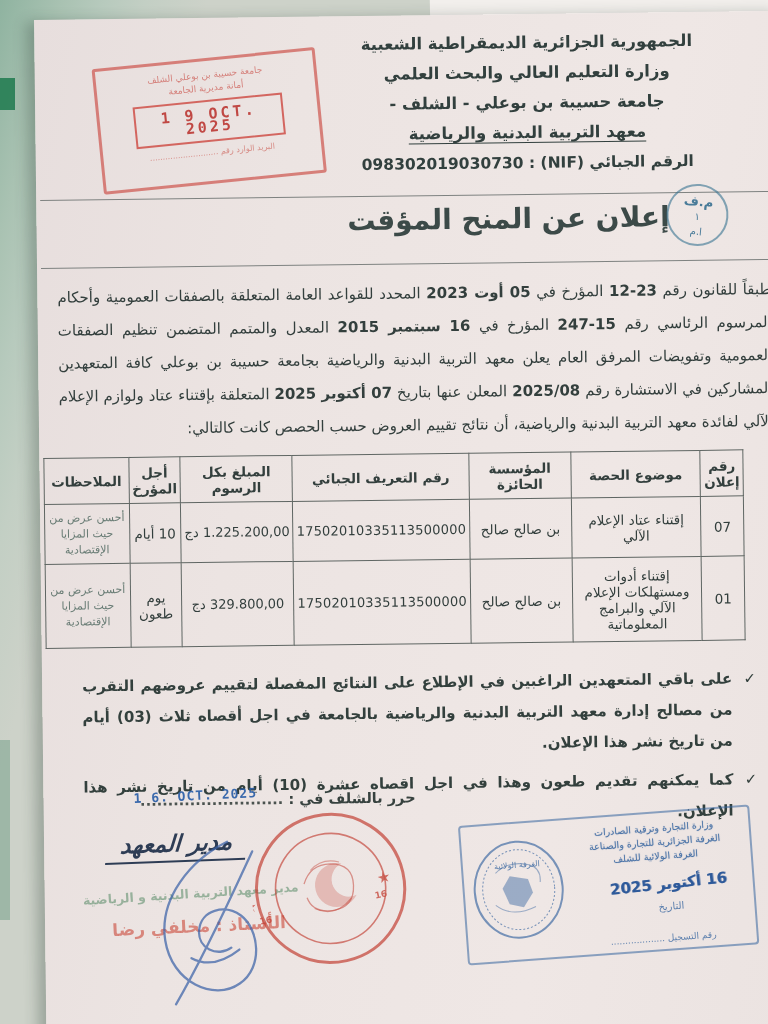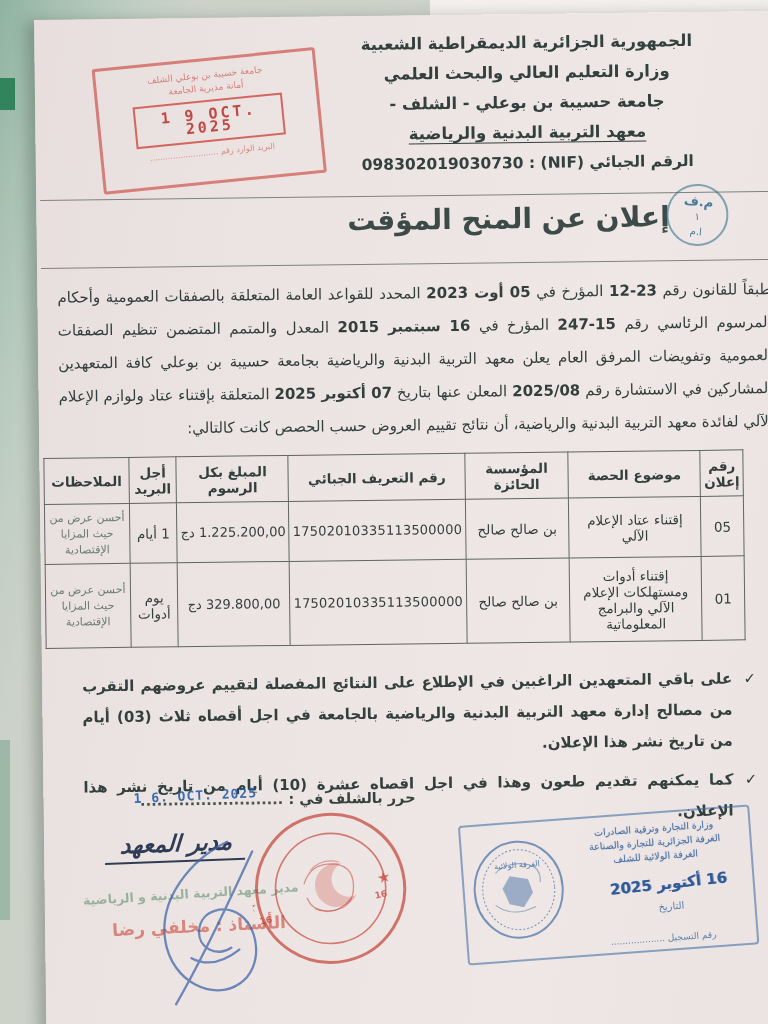--- a/index.html
+++ b/index.html
@@ -134,39 +134,39 @@
           <col style="width:7%">
           <col style="width:12.5%">
       </colgroup>
       <tbody>
           <tr data-name="table-header-row">
         <th data-name="col-lot-number">رقم إعلان</th>
         <th data-name="col-lot-subject">موضوع الحصة</th>
         <th data-name="col-winning-company">المؤسسة الحائزة</th>
         <th data-name="col-tax-id">رقم التعريف الجبائي</th>
         <th data-name="col-amount">المبلغ بكل الرسوم</th>
-        <th data-name="col-deadline">أجل البريد</th>
+        <th data-name="col-deadline">أجل المؤرخ</th>
         <th data-name="col-notes">الملاحظات</th>
       </tr>
       <tr data-name="table-row">
-        <td data-name="cell-lot-number">05</td>
+        <td data-name="cell-lot-number">07</td>
         <td data-name="cell-lot-subject">إقتناء عتاد الإعلام الآلي</td>
         <td data-name="cell-winning-company">بن صالح صالح</td>
         <td class="taxid" data-name="cell-tax-id">17502010335113500000</td>
         <td class="amount" data-name="cell-amount">1.225.200,00 دج</td>
-        <td data-name="cell-deadline">1 أيام</td>
+        <td data-name="cell-deadline">10 أيام</td>
         <td class="notecell" data-name="cell-note">أحسن عرض من حيث المزايا الإقتصادية</td>
       </tr>
       <tr class="r2" data-name="table-row">
         <td data-name="cell-lot-number">01</td>
         <td data-name="cell-lot-subject">إقتناء أدوات ومستهلكات الإعلام الآلي والبرامج المعلوماتية</td>
         <td data-name="cell-winning-company">بن صالح صالح</td>
         <td class="taxid" data-name="cell-tax-id">17502010335113500000</td>
         <td class="amount" data-name="cell-amount">329.800,00 دج</td>
-        <td data-name="cell-deadline">يوم أدوات</td>
+        <td data-name="cell-deadline">يوم طعون</td>
         <td class="notecell" data-name="cell-note">أحسن عرض من حيث المزايا الإقتصادية</td>
       </tr>
     </tbody>
       </table>
 
     <div class="notes" data-name="footer-notes">
       <div class="note" data-name="list-item">
         <span class="mark" data-name="checkmark-icon">✓</span>
         <span data-name="note-text">على باقي المتعهدين الراغبين في الإطلاع على النتائج المفصلة لتقييم عروضهم التقرب من مصالح إدارة معهد التربية البدنية والرياضية بالجامعة في اجل أقصاه ثلاث (03) أيام من تاريخ نشر هذا الإعلان.</span>
       </div>

